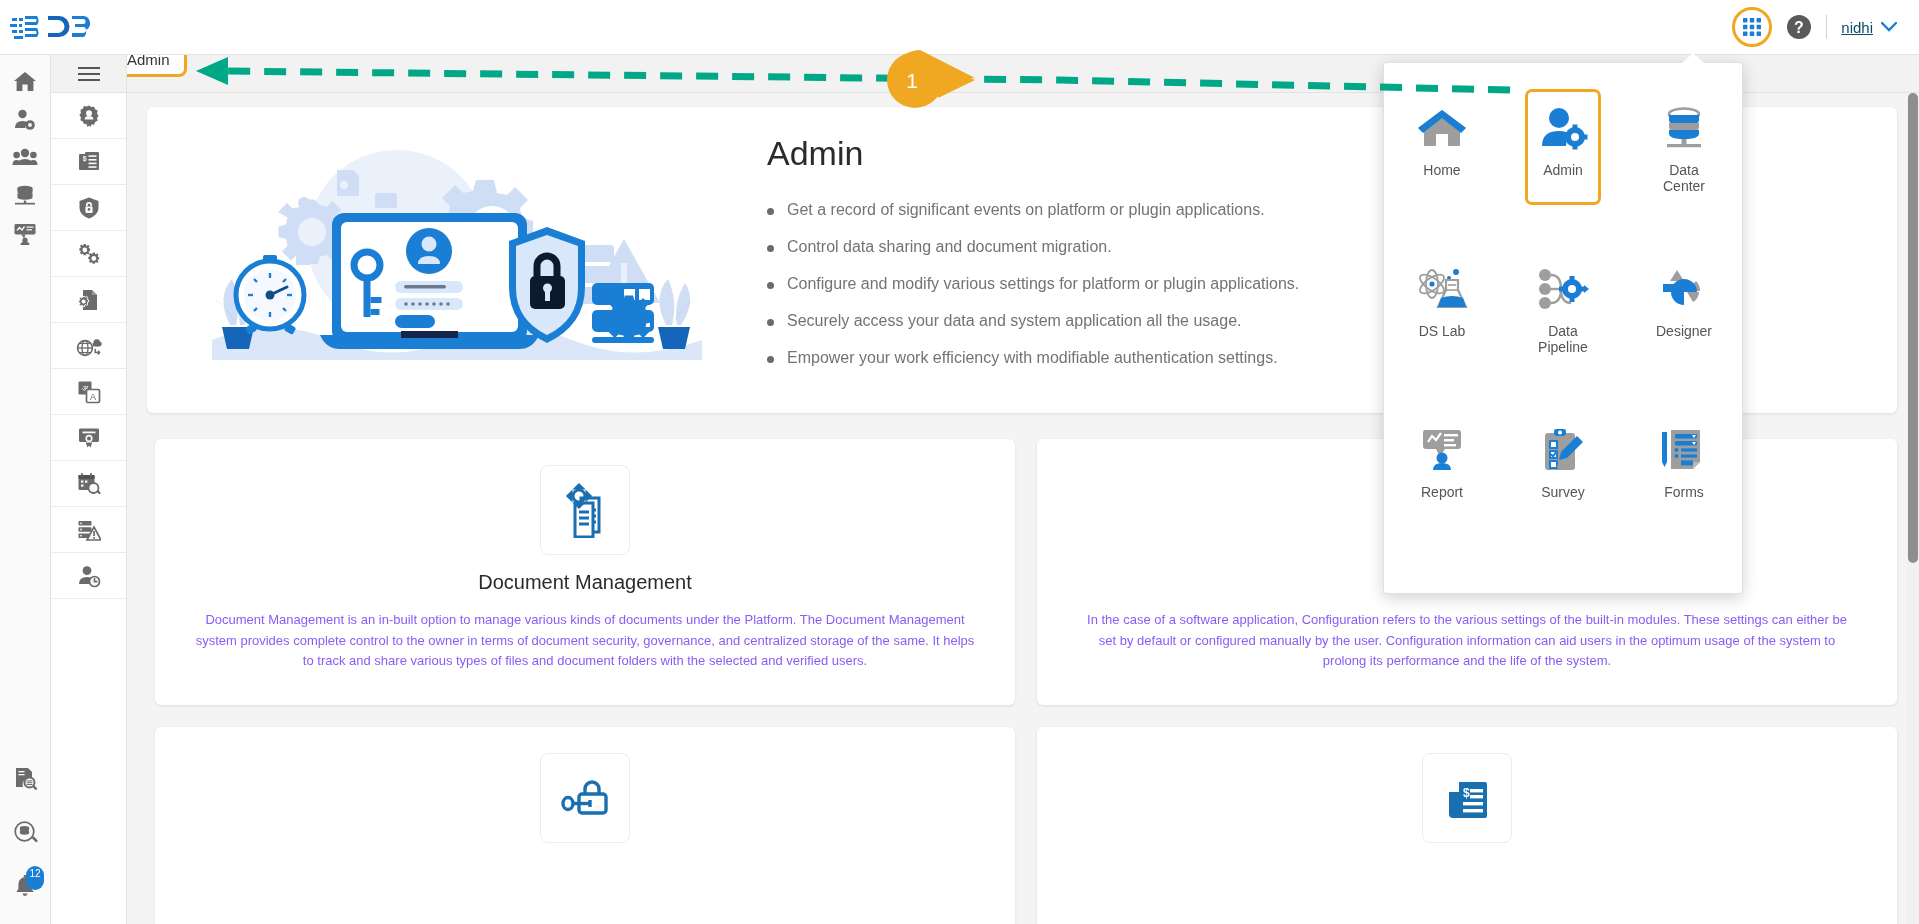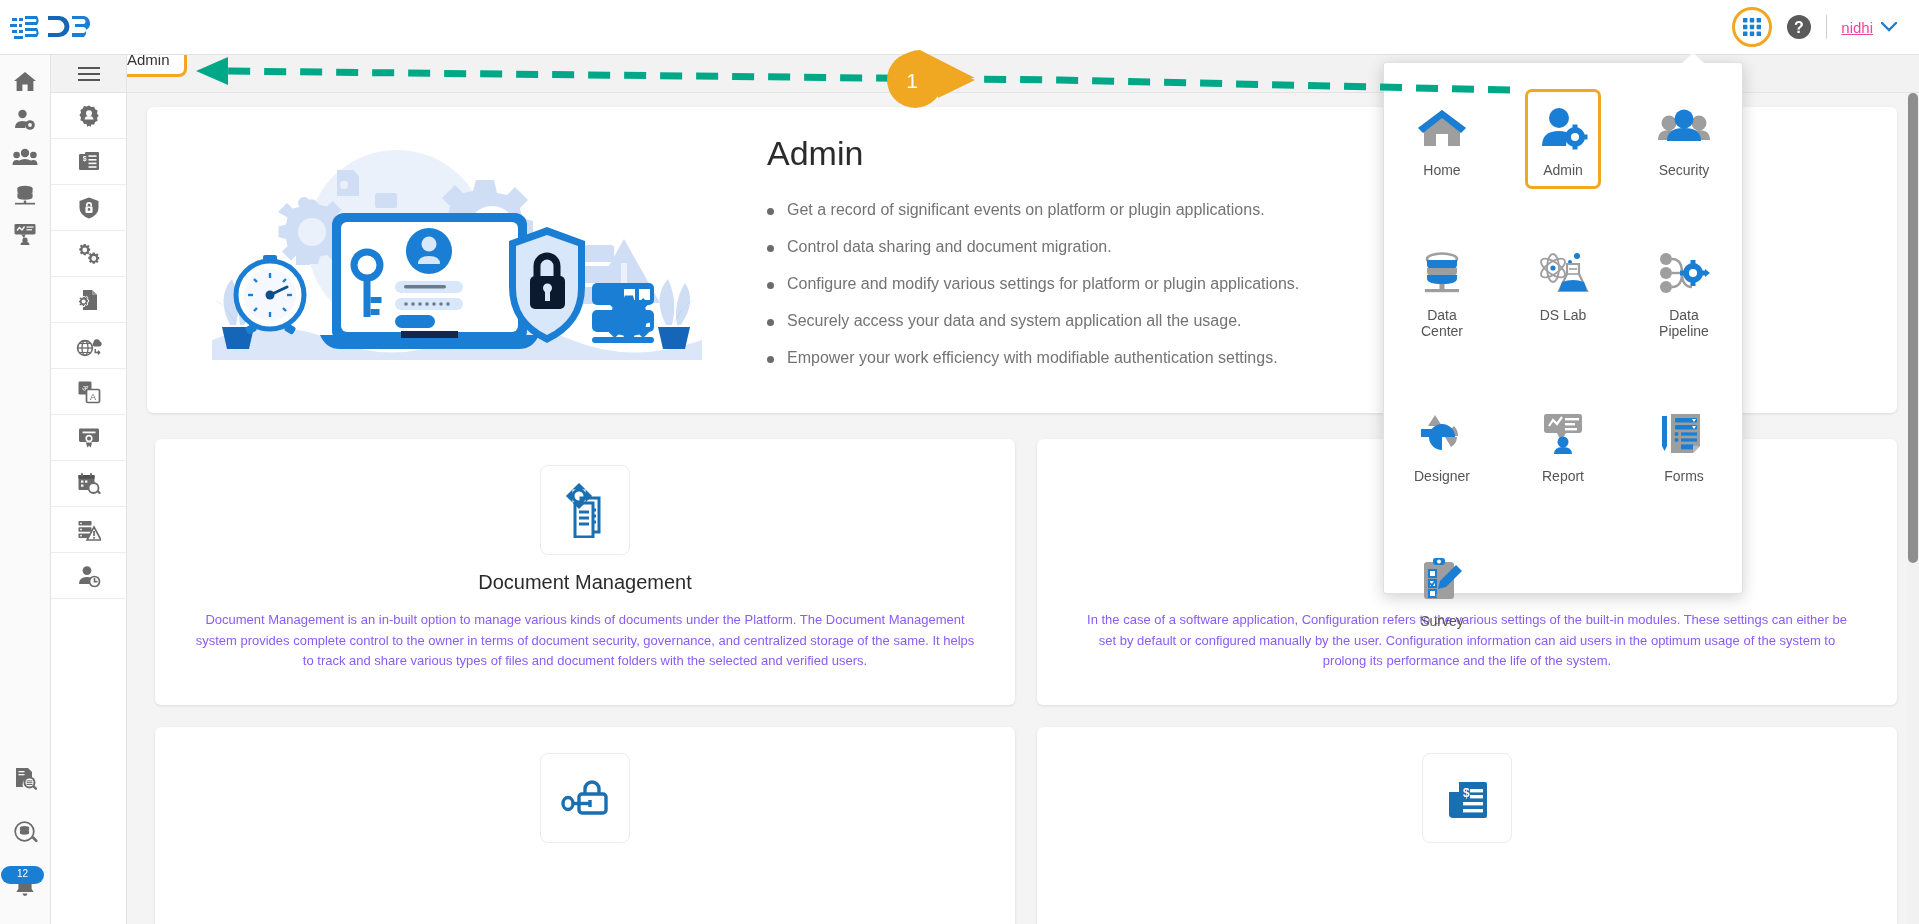--- a/index.html
+++ b/index.html
@@ -22,40 +22,40 @@
     margin-left: auto; display: flex; align-items: center; gap: 14px; padding-right: 22px;
   }
   .grid-btn {
     width: 40px; height: 40px; border-radius: 50%;
     display: flex; align-items: center; justify-content: center;
     border: 3px solid #f0a722; cursor: pointer; background: #fff;
   }
   .help-icon { width: 26px; height: 26px; cursor: pointer; }
   .hdr-divider { width: 1px; height: 24px; background: #d0d0d0; }
   .user-box { display: flex; align-items: center; gap: 8px; cursor: pointer; }
-  .user-name { font-size: 15px; color: #ec4899; text-decoration: underline; }
+  .user-name { font-size: 15px; color: #0c4a6e; text-decoration: underline; }
 
   
   .rail-1 {
     position: absolute; top: 55px; left: 0; width: 51px; height: 869px;
     background: #fafafa; border-right: 1px solid #e3e3e3; z-index: 20;
   }
   .rail-1 .ricon, .rail-2 .ricon {
     height: 38px; display: flex; align-items: center; justify-content: center;
     cursor: pointer;
   }
   .rail-1 .ricon { height: 38px; }
   .rail-1-spacer { height: 8px; }
   .rail-1-bottom { position: absolute; bottom: 10px; left: 0; width: 51px; }
   .rail-1-bottom .ricon { height: 54px; position: relative; }
   .badge {
     position: absolute; top: 6px; right: 7px;
     background: #1a7fd4; color: #fff; font-size: 10px; line-height: 15px;
-    min-width: 18px; height: 18px; border-radius: 9px; text-align: center;
-    padding: 0 16px; font-family: "Liberation Sans", sans-serif;
+    min-width: 18px; height: 24px; border-radius: 9px; text-align: center;
+    padding: 0 3px; font-family: "Liberation Sans", sans-serif;
   }
   .rail-2 {
     position: absolute; top: 55px; left: 51px; width: 76px; height: 869px;
     background: #ffffff; border-right: 1px solid #e3e3e3; z-index: 20;
   }
   .hamburger-cell {
     height: 38px; background: #f2f2f2; border-bottom: 1px solid #e3e3e3;
     display: flex; align-items: center; justify-content: center; cursor: pointer;
   }
   .rail-2 .ricon { height: 46px; border-bottom: 1px solid #ececec; }
@@ -632,33 +632,20 @@
               <rect x="35.5" y="18.5" width="5" height="5"></rect>
                 <rect x="35.5" y="38.5" width="5" height="5"></rect>
               <rect x="25.5" y="28.5" width="5" height="5"></rect>
                 <rect x="45.5" y="28.5" width="5" height="5"></rect>
             </g>
           </svg>
         </div>
         <div class="sw-label">Admin</div>
       </div>
 
-      <div class="sw-item">
-        <div class="sw-ico">
-          <svg width="52" height="44" viewBox="0 0 52 44">
-            <circle cx="11" cy="17" r="7.5" fill="#9e9e9e"></circle>
-            <path d="M0 34 q0-10 11-10 q4 0 6.5 2 q-3 3-3 8z" fill="#9e9e9e"></path>
-            <circle cx="41" cy="17" r="7.5" fill="#9e9e9e"></circle>
-            <path d="M52 34 q0-10-11-10 q-4 0-6.5 2 q3 3 3 8z" fill="#9e9e9e"></path>
-            <circle cx="26" cy="13" r="9.5" fill="#1a7fd4"></circle>
-            <path d="M9 35 q0-13 17-13 t17 13z" fill="#1a7fd4"></path>
-          </svg>
-        </div>
-        <div class="sw-label">Security</div>
-      </div>
 
       <div class="sw-item">
         <div class="sw-ico">
           <svg width="52" height="44" viewBox="0 0 52 44">
             <ellipse cx="26" cy="8" rx="15" ry="5.5" fill="#ffffff" stroke="#9e9e9e" stroke-width="2.6"></ellipse>
             <path d="M11 9 v5 q0 5.5 15 5.5 t15-5.5 V9" fill="#1a7fd4"></path>
             <path d="M11 17 v4 q0 5.5 15 5.5 t15-5.5 v-4" fill="#9e9e9e"></path>
             <path d="M11 24 v3.5 q0 5.5 15 5.5 t15-5.5 V24" fill="#1a7fd4"></path>
             <rect x="23.5" y="33" width="5" height="5" fill="#9e9e9e"></rect>
             <rect x="9" y="38" width="34" height="3.2" fill="#9e9e9e"></rect>
@@ -737,54 +724,54 @@
             <circle cx="26" cy="30" r="5.5" fill="#1a7fd4"></circle>
             <path d="M17 42 q0-7 9-7 t9 7z" fill="#1a7fd4"></path>
           </svg>
         </div>
         <div class="sw-label">Report</div>
       </div>
 
       <div class="sw-item">
         <div class="sw-ico">
           <svg width="52" height="44" viewBox="0 0 52 44">
+            <rect x="8" y="5" width="30" height="37" rx="3" fill="#9e9e9e"></rect>
+            <rect x="17" y="1" width="12" height="7" rx="2.4" fill="#1a7fd4"></rect>
+            <circle cx="23" cy="4.5" r="2" fill="#ffffff"></circle>
+            <rect x="13" y="13" width="7" height="7" fill="#ffffff" stroke="#1a7fd4" stroke-width="2"></rect>
+            <rect x="13" y="23" width="7" height="7" fill="#ffffff" stroke="#1a7fd4" stroke-width="2"></rect>
+            <path d="M14 26 l2 2.5 L19 24" stroke="#1a7fd4" stroke-width="2" fill="none"></path>
+            <rect x="13" y="33" width="7" height="7" fill="#ffffff" stroke="#1a7fd4" stroke-width="2"></rect>
+            <path d="M40 8 l6 6 -16 16 -8 2 2-8 z" fill="#1a7fd4"></path>
+            <path d="M22 32 l-2 8 8-2z" fill="#9e9e9e"></path>
+          </svg>
+        </div>
+        <div class="sw-label">Survey</div>
+      </div>
+
+      <div class="sw-item">
+        <div class="sw-ico">
+          <svg width="52" height="44" viewBox="0 0 52 44">
             <path d="M13 2 h29 v32 l-7 7 H13 z" fill="#9e9e9e"></path>
             <path d="M42 34 h-7 v7 z" fill="#b8b8b8"></path>
             <rect x="4" y="4" width="5" height="30" fill="#1a7fd4"></rect>
             <path d="M4 34 l2.5 5 l2.5-5 z" fill="#1a7fd4"></path>
             <rect x="17" y="6" width="22" height="4.4" rx="1" fill="#1a7fd4"></rect>
             <path d="M34 7 h4 l-2 3z" fill="#ffffff"></path>
             <rect x="17" y="13" width="22" height="4.4" rx="1" fill="#1a7fd4"></rect>
             <path d="M34 14 h4 l-2 3z" fill="#ffffff"></path>
             <circle cx="18.5" cy="22" r="2" fill="#1a7fd4"></circle>
             <rect x="23" y="20.4" width="16" height="3.2" fill="#1a7fd4"></rect>
             <circle cx="18.5" cy="28" r="2" fill="#1a7fd4"></circle>
             <rect x="23" y="26.4" width="16" height="3.2" fill="#1a7fd4"></rect>
             <rect x="23" y="32.4" width="12" height="5" fill="#1a7fd4"></rect>
           </svg>
         </div>
         <div class="sw-label">Forms</div>
       </div>
-
-      <div class="sw-item">
-        <div class="sw-ico">
-          <svg width="52" height="44" viewBox="0 0 52 44">
-            <rect x="8" y="5" width="30" height="37" rx="3" fill="#9e9e9e"></rect>
-            <rect x="17" y="1" width="12" height="7" rx="2.4" fill="#1a7fd4"></rect>
-            <circle cx="23" cy="4.5" r="2" fill="#ffffff"></circle>
-            <rect x="13" y="13" width="7" height="7" fill="#ffffff" stroke="#1a7fd4" stroke-width="2"></rect>
-            <rect x="13" y="23" width="7" height="7" fill="#ffffff" stroke="#1a7fd4" stroke-width="2"></rect>
-            <path d="M14 26 l2 2.5 L19 24" stroke="#1a7fd4" stroke-width="2" fill="none"></path>
-            <rect x="13" y="33" width="7" height="7" fill="#ffffff" stroke="#1a7fd4" stroke-width="2"></rect>
-            <path d="M40 8 l6 6 -16 16 -8 2 2-8 z" fill="#1a7fd4"></path>
-            <path d="M22 32 l-2 8 8-2z" fill="#9e9e9e"></path>
-          </svg>
-        </div>
-        <div class="sw-label">Survey</div>
-      </div>
     </div>
   </div>
 
   <svg class="anno">
     <g>
       <path d="M1510 90 L1060 80 L220 71" stroke="#00a887" stroke-width="7" stroke-dasharray="22 14" fill="none" stroke-linecap="butt"></path>
       <path d="M196 71 L228 57 L228 85 z" fill="#00a887"></path>
     </g>
     <g>
       <path d="M948 78 a28 28 0 1 0-28 28 h-0 z M920 50 a28 28 0 0 1 28 28 L975 78 z" fill="#f0a722"></path>

